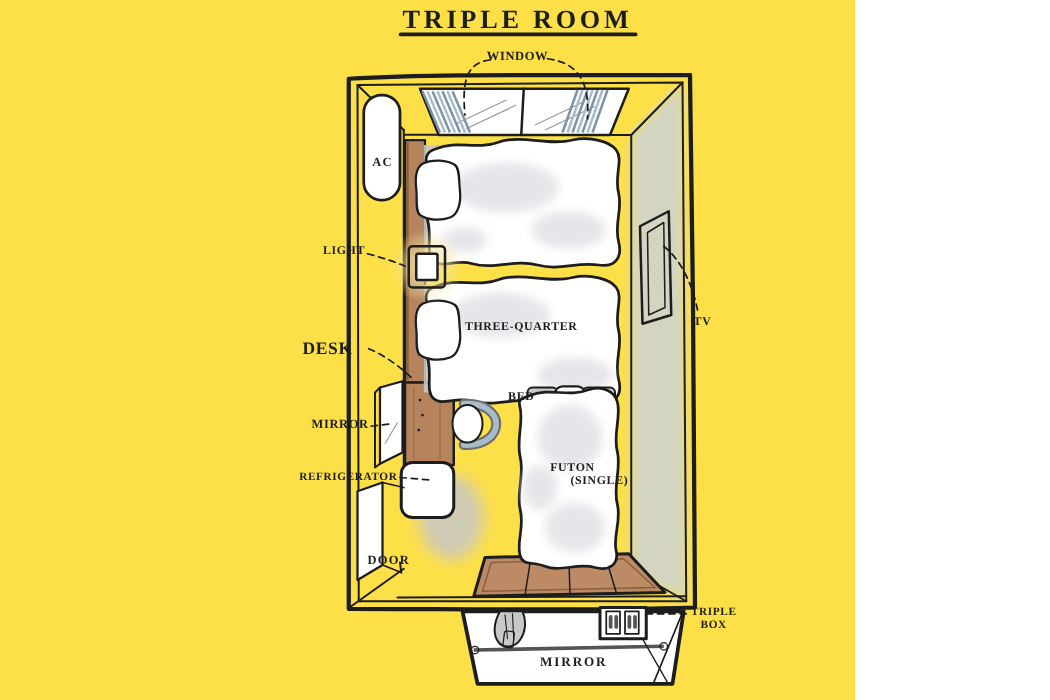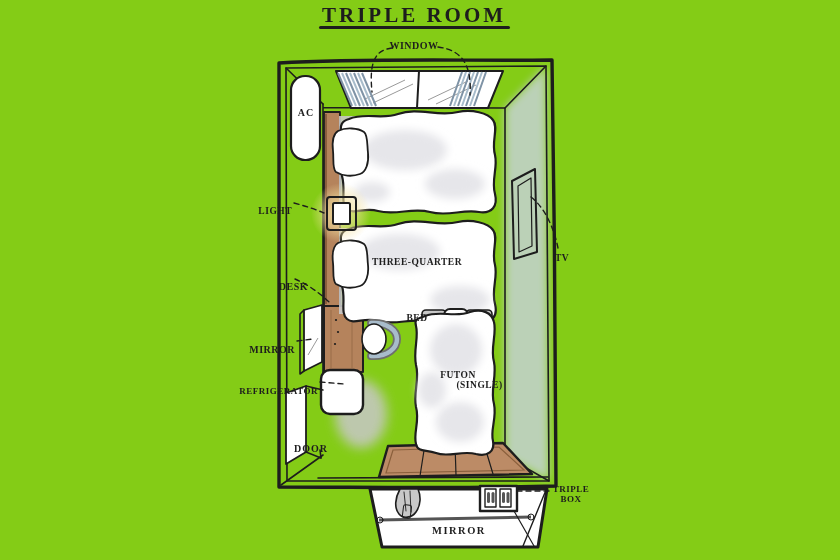--- a/index.html
+++ b/index.html
@@ -1,22 +1,22 @@
 <!DOCTYPE html>
 <html style="--ink: #1d1d1d; --wood: #b5835c; --wood-dark: #8a5f3c; --mat-wood: #bc8b66; --wall-shade: #c9d3e0; --curtain: #a8bccb; --curtain-dark: #7f93a6; --glow: #f4e2a0; --shadow-gray: #c8c8c8; --bed-shade: #e6e6ea; --tv-dark: #565b62; --tv-mid: #8e9399;"><head>
 <meta charset="utf-8">
 <style>
   html,body{margin:0;padding:0;background:#ffffff;}
-  #stage{position:relative;width:840px;height:560px;background:#84cc16;overflow:hidden;
+  #stage{position:relative;width:684px;height:560px;background:#fde047;overflow:hidden;
          font-family:"Liberation Serif",serif;}
   svg{position:absolute;left:0;top:0;}
   .lbl{position:absolute;font-family:"Liberation Serif",serif;font-weight:bold;
        color:var(--ink);line-height:1.08;white-space:nowrap;letter-spacing:.5px;}
   .center{transform:translateX(-50%);text-align:center;}
-  .right{text-align:right;margin-top:10px;}
+  .right{text-align:right;}
   #title{font-size:21px;letter-spacing:3px;}
   #title-underline{position:absolute;background:var(--ink);height:3px;border-radius:2px;}
   
   .ink{stroke:var(--ink);fill:none;stroke-linecap:round;stroke-linejoin:round;}
   .fw{fill:#ffffff;}
   .fwood{fill:var(--wood);}
   .fmat{fill:var(--mat-wood);}
   .fshade{fill:var(--wall-shade);}
   .fgray{fill:var(--shadow-gray);}
   .fbed{fill:var(--bed-shade);}
@@ -197,23 +197,23 @@
       <path class="dash" d="M320,382 L345,384"></path>
       <path class="dash" d="M531,197 C545,208 554,228 558,248"></path>
       <path class="dash" d="M517,491 L552,491"></path>
     </g>
   </svg>
 
   <div id="title" class="lbl center" style="left:414px;top:4px;">TRIPLE ROOM</div>
   <div id="title-underline" style="left:319px;top:26px;width:191px;"></div>
 
   <div class="lbl center" style="left:414px;top:41px;font-size:10px;">WINDOW</div>
-  <div class="lbl center" style="left:306px;top:108px;font-size:10px;letter-spacing:1px;">AC</div>
+  <div class="lbl center" style="left:306px;top:126px;font-size:10px;letter-spacing:1px;">AC</div>
   <div class="lbl right" style="left:252px;top:196px;width:40px;font-size:9.5px;">LIGHT</div>
-  <div class="lbl right" style="left:268px;top:272px;width:40px;font-size:10px;">DESK</div>
+  <div class="lbl right" style="left:242px;top:272px;width:40px;font-size:14px;">DESK</div>
   <div class="lbl right" style="left:240px;top:335px;width:55px;font-size:10px;">MIRROR</div>
   <div class="lbl right" style="left:230px;top:377px;width:88px;font-size:9px;">REFRIGERATOR</div>
   <div class="lbl center" style="left:311px;top:444px;font-size:10px;letter-spacing:1px;">DOOR</div>
 
   <div class="lbl center" style="left:417px;top:257px;font-size:9.5px;">
     <span style="display:block;">THREE-QUARTER</span>
     <span style="display:block;margin-top:46px;">BED</span>
   </div>
 
   <div class="lbl center" style="left:458px;top:370px;font-size:9.5px;">

